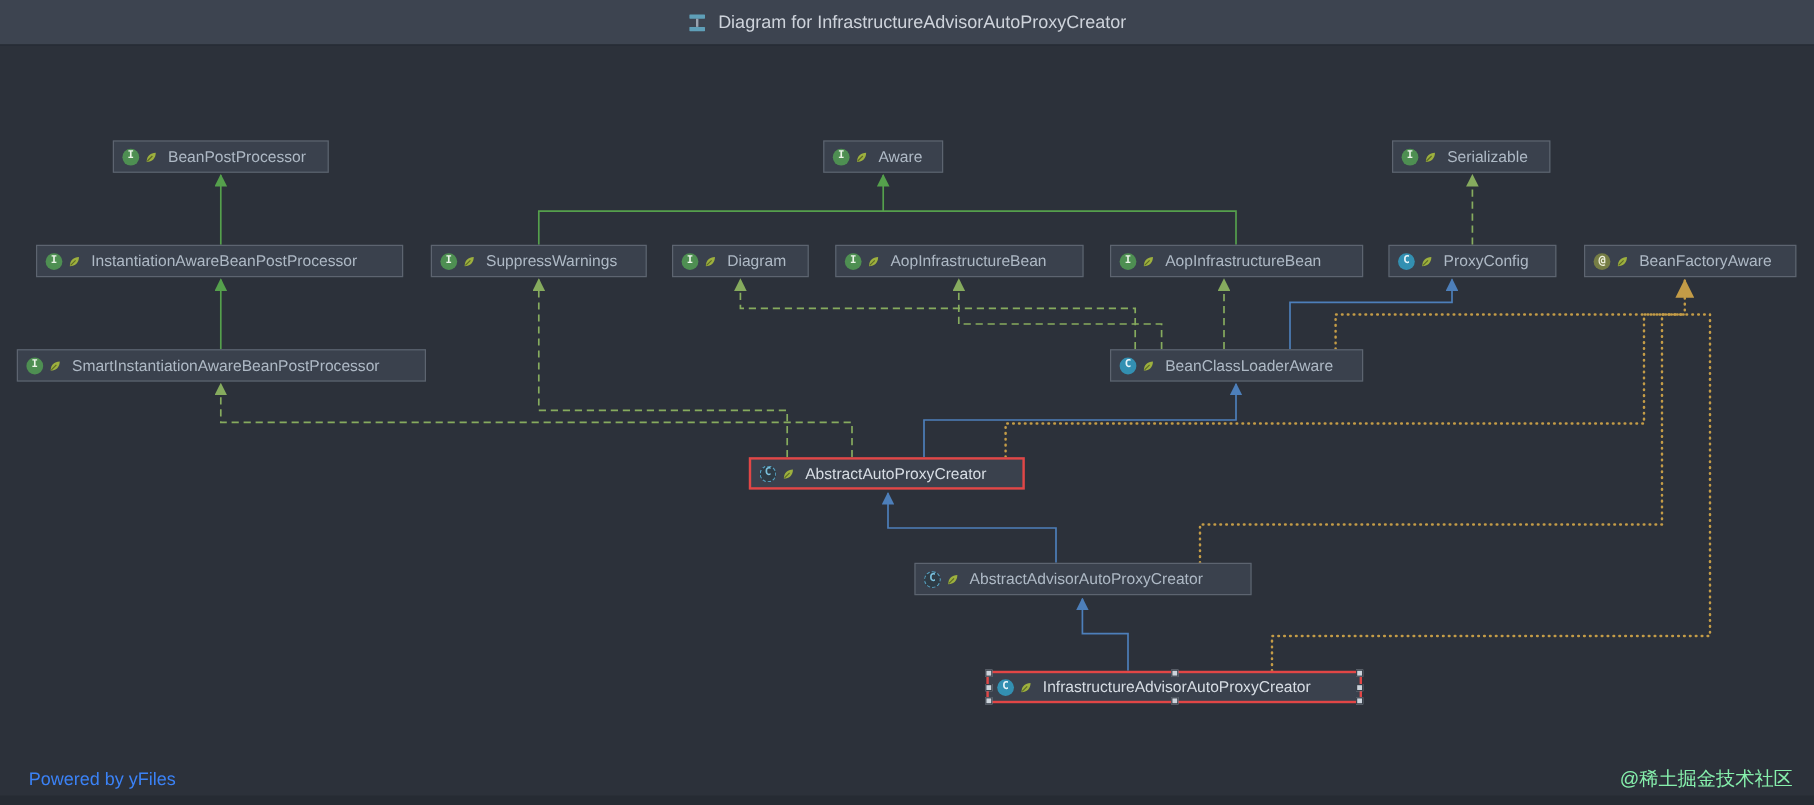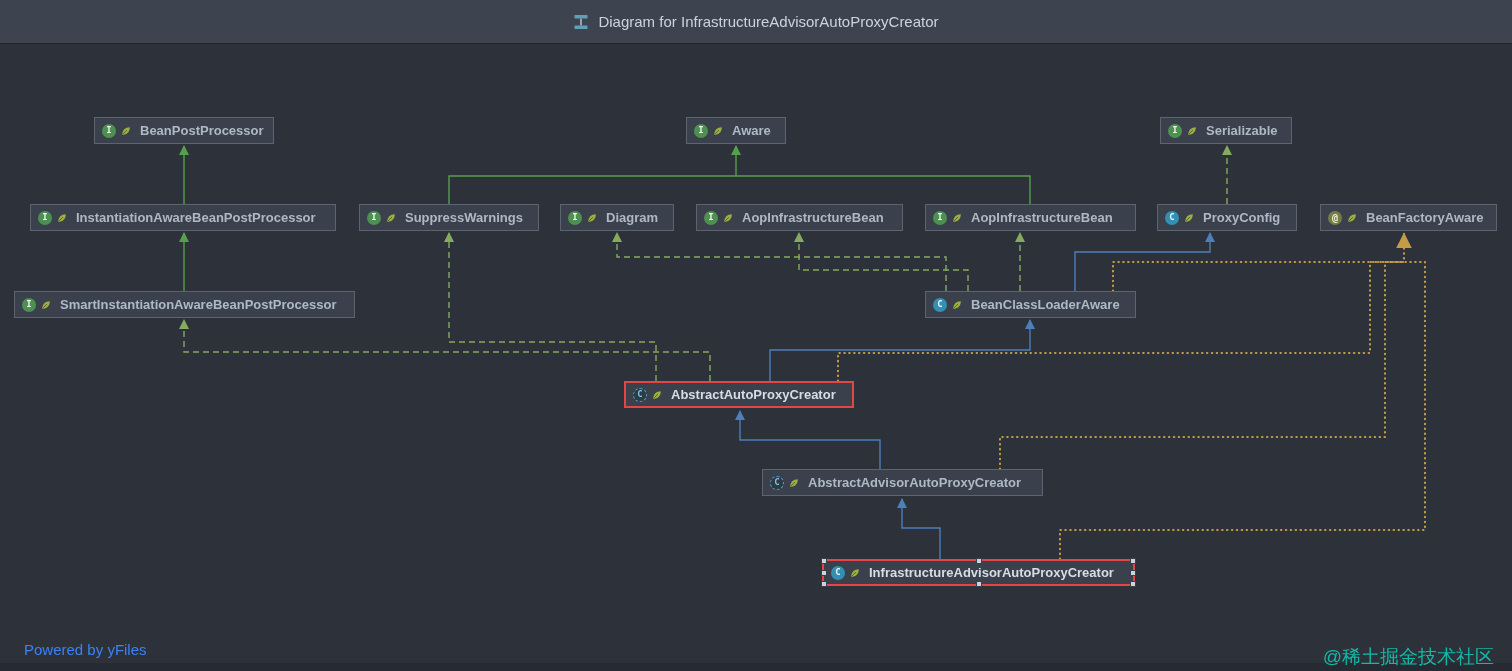--- a/index.html
+++ b/index.html
@@ -1,32 +1,32 @@
 <!DOCTYPE html>
 <html><head>
 <meta charset="utf-8">
 <style>
   *{box-sizing:border-box;}
   html,body{margin:0;padding:0;background:#21252b;}
   #app{position:relative;width:1512px;height:671px;background:var(--bg,#2c313a);font-family:"Liberation Sans",sans-serif;overflow:hidden;}
-  .titlebar{position:absolute;left:0;top:0;width:100%;height:44px;background:var(--title-bg,#3d4450);border-bottom:1px solid #1f242c;display:flex;align-items:center;justify-content:center;gap:9px;color:var(--title-text,#ced3db);font-size:15px;z-index:30;}
+  .titlebar{position:absolute;left:0;top:0;width:100%;height:38px;background:var(--title-bg,#3d4450);border-bottom:1px solid #1f242c;display:flex;align-items:center;justify-content:center;gap:9px;color:var(--title-text,#ced3db);font-size:15px;z-index:30;}
   .edges{position:absolute;left:0;top:0;z-index:5;}
   #nodes{position:absolute;inset:0;z-index:8;}
   .node{position:absolute;z-index:10;display:flex;align-items:center;gap:4px;padding:0 7px;background:var(--node-bg,#3a414d);border:1px solid var(--node-border,#5d6470);color:var(--text,#aeb9c5);font-size:13px;cursor:default;}
   .node.selected{border:2px solid var(--sel,#e24646);color:#d7dde4;}
   .badge{flex:0 0 auto;width:14px;height:14px;border-radius:50%;display:flex;align-items:center;justify-content:center;font-size:9px;font-weight:bold;line-height:1;font-family:"DejaVu Sans Mono",monospace;}
   .badge-interface{background:#4e8f52;color:#eaf4e8;}
   .badge-class{background:#3390b2;color:#e8f5fa;}
   .badge-abstract-class{background:#2e3b45;border:1px dashed #55a0c0;color:#7cc2de;}
   .badge-annotation{background:#757d45;color:#eef0dc;font-size:10px;}
   .leaf{flex:0 0 auto;width:12px;height:12px;display:flex;align-items:center;justify-content:center;}
-  .label{white-space:nowrap;margin-left:4px;font-weight:bold;}
+  .label{white-space:nowrap;margin-left:4px;}
   .handle{position:absolute;width:6px;height:6px;background:#ccd3db;border:1px solid #39404a;z-index:12;}
   .powered{position:absolute;left:24px;bottom:13px;color:#3b82f6;font-size:15px;z-index:20;}
-  .watermark{position:absolute;right:18px;bottom:1px;color:#14b8a6;font-size:19px;z-index:20;}
+  .watermark{position:absolute;right:18px;bottom:11px;color:#86efac;font-size:16px;z-index:20;}
   .hscroll{position:absolute;left:0;bottom:0;width:100%;height:8px;background:#262b33;z-index:15;}
 </style>
 </head>
 <body>
 
 <div id="app" style="--bg: #2c313a; --node-bg: #3a414d; --node-border: #5d6470; --text: #aeb9c5; --sel: #e24646; --title-bg: #3d4450; --title-text: #ced3db;">
 
   <svg class="edges" width="1512" height="671">
     <defs>
       <marker id="arrow-green" viewBox="0 0 10 10" refX="9" refY="5" markerWidth="7.5" markerHeight="7.5" orient="auto">

